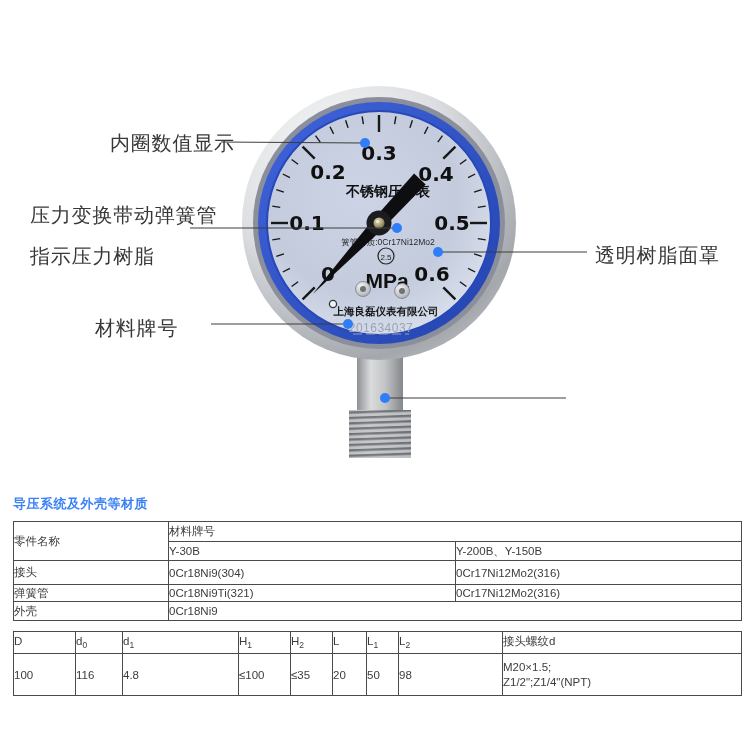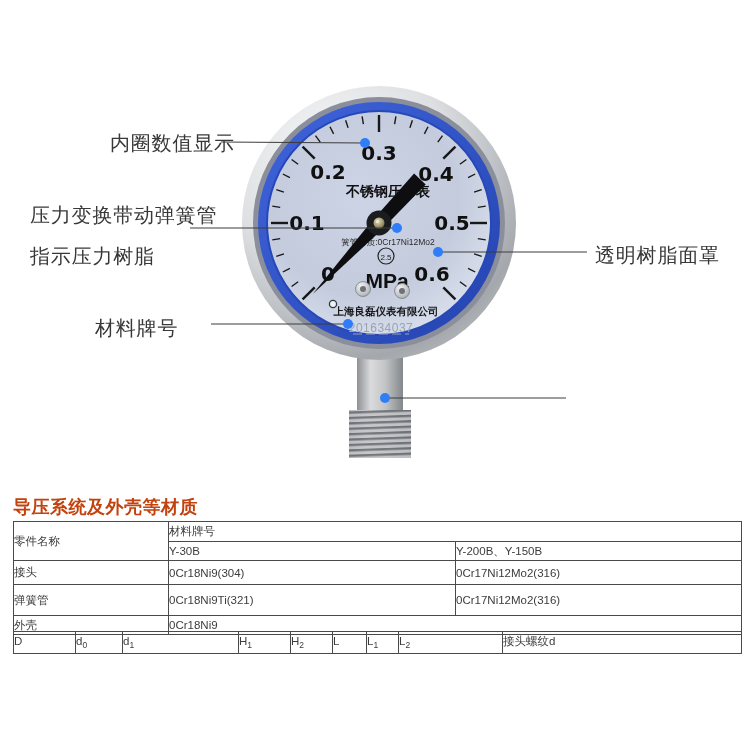--- a/index.html
+++ b/index.html
@@ -6,21 +6,21 @@
   .canvas{
     position:relative;width:750px;height:733px;background:#ffffff;overflow:hidden;
     font-family:"Liberation Sans","DejaVu Sans",sans-serif;
   }
   .gauge-svg{position:absolute;left:0;top:0;}
   .ann{
     position:absolute;color:#383838;font-size:20px;font-weight:500;
     letter-spacing:0.8px;white-space:nowrap;line-height:1.2;
   }
   .section-title{
-    position:absolute;left:13px;top:495px;font-size:18px;font-weight:bold;color:#c2410c;
+    position:absolute;left:13px;top:495px;font-size:13px;font-weight:bold;color:#3b82f6;
     letter-spacing:0.5px;
   }
   table.spec{
     position:absolute;border-collapse:collapse;table-layout:fixed;
     font-size:11.5px;color:#3c3c3c;text-align:left;
   }
   table.spec td{border:1px solid #4a4a4a;padding:0;overflow:hidden;}
   table.spec sub{font-size:8.5px;}
   table.spec sup{font-size:8.5px;}
   .mat-table{left:13px;top:521px;width:728px;}
@@ -184,21 +184,21 @@
   </tr>
   <tr style="height:19px">
     <td>Y-30B</td>
     <td>Y-200B、Y-150B</td>
   </tr>
   <tr style="height:24px">
     <td>接头</td>
     <td>0Cr18Ni9(304)</td>
     <td>0Cr17Ni12Mo2(316)</td>
   </tr>
-  <tr style="height:31px">
+  <tr style="height:17px">
     <td>弹簧管</td>
     <td>0Cr18Ni9Ti(321)</td>
     <td>0Cr17Ni12Mo2(316)</td>
   </tr>
   <tr style="height:19px">
     <td>外壳</td>
     <td colspan="2">0Cr18Ni9</td>
   </tr>
 </tbody>
     </table>
@@ -220,16 +220,30 @@
     <td><span>D</span><sub></sub></td>
     <td><span>d</span><sub>0</sub></td>
     <td><span>d</span><sub>1</sub></td>
     <td><span>H</span><sub>1</sub></td>
     <td><span>H</span><sub>2</sub></td>
     <td><span>L</span><sub></sub></td>
     <td><span>L</span><sub>1</sub></td>
     <td><span>L</span><sub>2</sub></td>
     <td><span>接头螺纹d</span><sub></sub></td>
   </tr>
+  <tr style="height:42px">
+    <td>100</td>
+    <td>116</td>
+    <td>4.8</td>
+    <td>≤100</td>
+    <td>≤35</td>
+    <td>20</td>
+    <td>50</td>
+    <td>98</td>
+    <td class="thread-two-line">
+      <div>M20×1.5;</div>
+      <div>Z1/2";Z1/4"(NPT)</div>
+    </td>
+  </tr>
 </tbody>
     </table>
 
 </div>
 
 </body></html>

